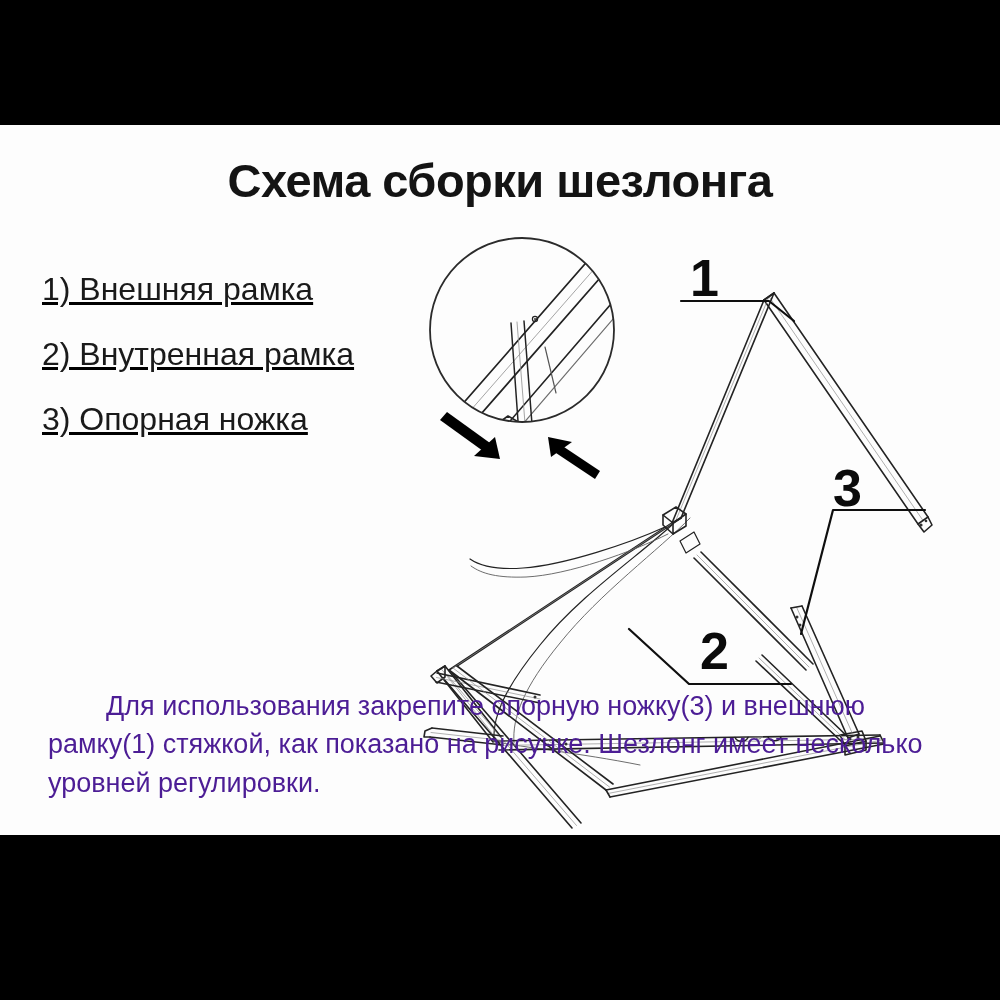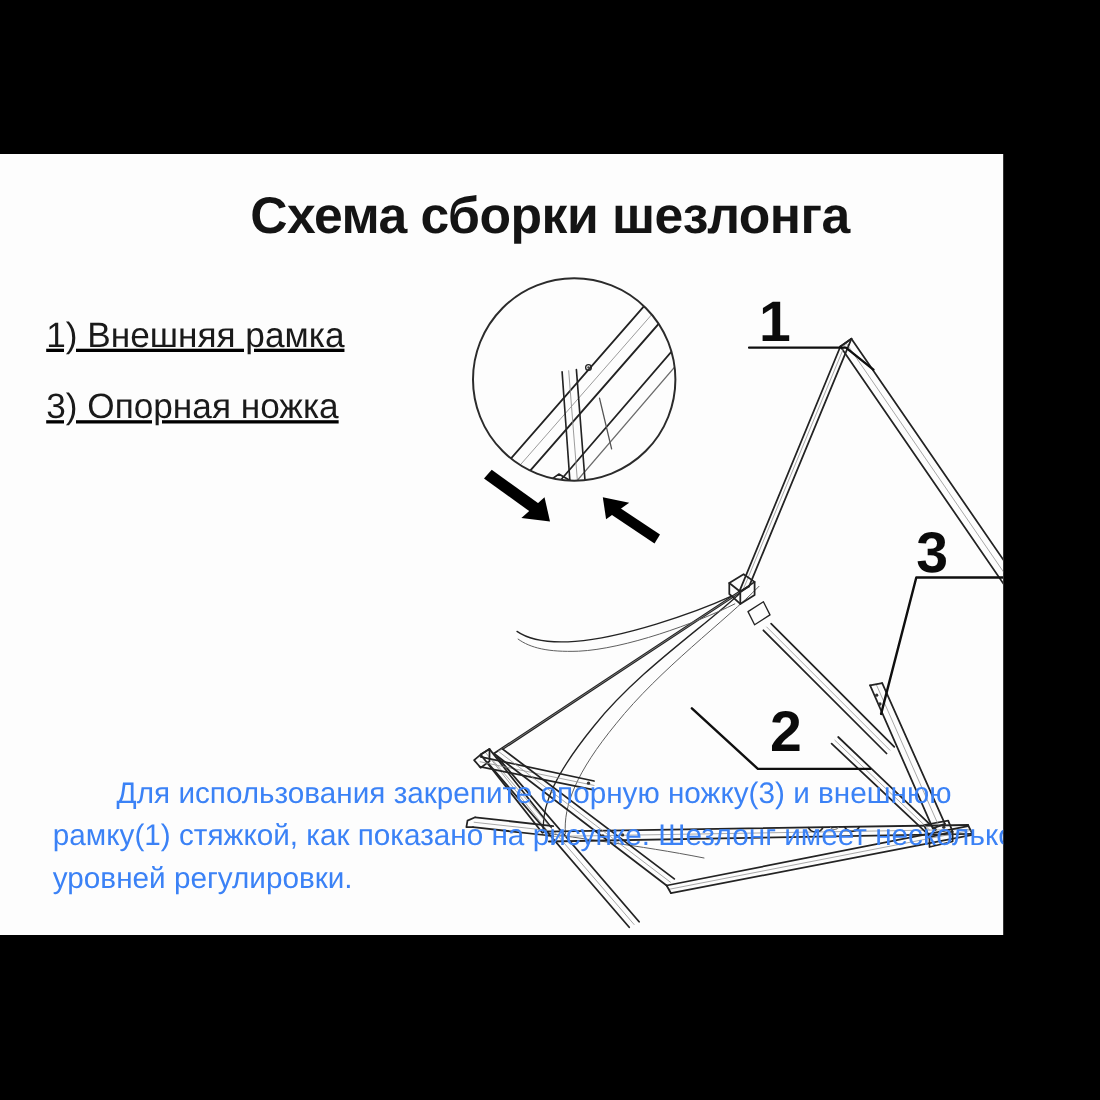--- a/index.html
+++ b/index.html
@@ -22,22 +22,22 @@
     background: #000000;
   }
   #bar-bottom {
     position: absolute;
     left: 0; top: 852px;
     width: 1000px; height: 148px;
     background: #000000;
   }
   #canvas {
     position: absolute;
-    left: 0; top: 140px;
-    width: 912px; height: 710px;
+    left: 0; top: 125px;
+    width: 1000px; height: 710px;
     background: #fdfdfd;
     overflow: hidden;
   }
   
   #title {
     position: absolute;
     left: 0; top: 28px;
     width: 1000px;
     text-align: center;
     font-size: 47px;
@@ -62,21 +62,21 @@
     white-space: nowrap;
   }
   
   #note {
     position: absolute;
     left: 48px;
     top: 562px;
     width: 900px;
     font-size: 27px;
     line-height: 1.42;
-    color: #3b82f6;
+    color: #4c1d95;
     text-indent: 58px;
     text-align: left;
   }
   
   #drawing {
     position: absolute;
     left: 0; top: 0;
     width: 1000px; height: 710px;
   }
   #drawing svg { display: block; }
@@ -99,20 +99,21 @@
 
   <div id="bar-top"></div>
   <div id="bar-bottom"></div>
 
   <div id="canvas">
 
     <div id="title">Схема сборки шезлонга</div>
 
     <div id="legend">
       <div class="legend-item">1) Внешняя рамка</div>
+      <div class="legend-item">2) Внутренная рамка</div>
       <div class="legend-item">3) Опорная ножка</div>
     </div>
 
     <div id="drawing">
       <svg width="1000" height="710" viewBox="0 0 1000 710" xmlns="http://www.w3.org/2000/svg">
         <defs>
           <clipPath id="detailClip">
             <circle cx="522" cy="205" r="92"></circle>
           </clipPath>
           <g id="railPairA">

